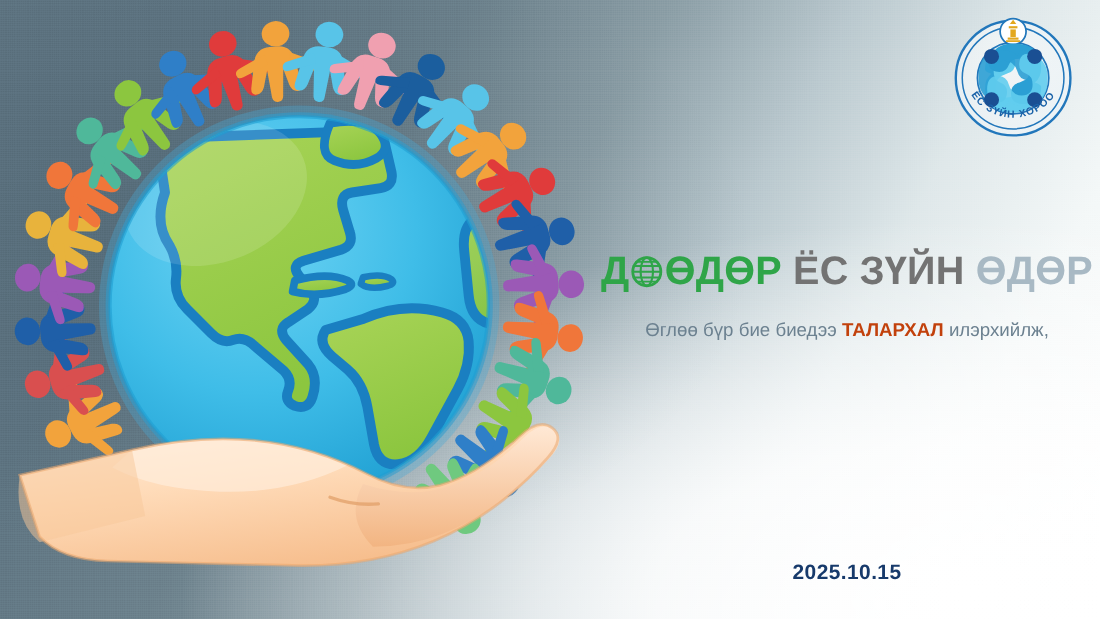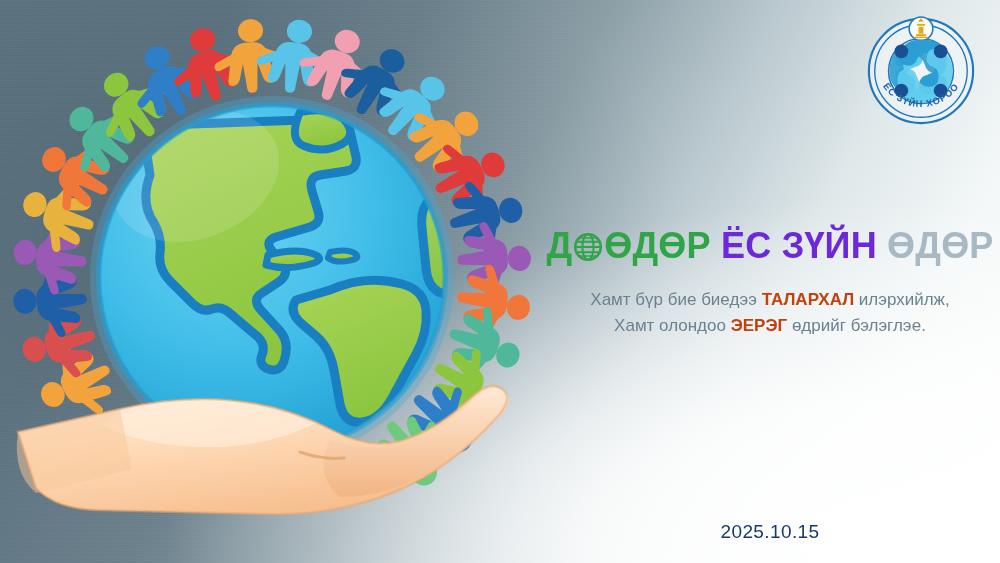--- a/index.html
+++ b/index.html
@@ -73,21 +73,21 @@
     top: 228px;
     width: 450px;
     text-align: center;
     white-space: nowrap;
     font-size: 36px;
     font-weight: bold;
     letter-spacing: .2px;
     line-height: 1;
   }
   #headline .w-green  { color: #2fa548; }
-  #headline .w-navy   { color: #6d28d9; }
+  #headline .w-navy   { color: #737373; }
   #headline .w-gray   { color: #a8b9c4; }
   #headline .globe-o {
     display: inline-block;
     vertical-align: -4px;
     width: 30px; height: 30px;
     margin: 0 1px;
   }
 
   #subtitle {
     position: absolute;
@@ -98,25 +98,25 @@
     font-size: 17px;
     line-height: 1.55;
     color: #6c8190;
     white-space: nowrap;
   }
   #subtitle .hl { color: #c2410c; font-weight: bold; }
 
   #date {
     position: absolute;
     left: 545px;
-    top: 521px;
+    top: 510px;
     width: 450px;
     text-align: center;
     font-size: 19px;
-    font-weight: normal;
+    font-weight: bold;
     color: #173a6b;
     letter-spacing: .4px;
   }
 </style>
 </head>
 <body>
 
 <div id="poster">
 
   <div class="bg-base"></div>
@@ -365,19 +365,18 @@
   </svg>
 
   <div id="headline"><span class="w-green">Д</span><svg class="globe-o" viewBox="0 0 40 40">
       <circle cx="20" cy="20" r="17" fill="none" stroke="#2fa548" stroke-width="3.4"></circle>
       <ellipse cx="20" cy="20" rx="7.5" ry="17" fill="none" stroke="#2fa548" stroke-width="2.6"></ellipse>
       <path d="M4 13 H36 M3 20 H37 M4 27 H36" stroke="#2fa548" stroke-width="2.4" stroke-linecap="round"></path>
       <path d="M7 8 H33 M7 32 H33" stroke="#2fa548" stroke-width="2" stroke-linecap="round"></path>
     </svg><span class="w-green">ӨДӨР</span><span>&nbsp;</span><span class="w-navy">ЁС ЗҮЙН</span><span>&nbsp;</span><span class="w-gray">ӨДӨР</span></div>
 
   <div id="subtitle">
-    <div><span>Хамт бүр бие биедээ </span><span class="hl">ТАЛАРХАЛ</span><span> илэрхийлж,</span></div>
-    <div><span>Хамт олондоо </span><span class="hl">ЭЕРЭГ</span><span> өдрийг бэлэглэе.</span></div>
+    <div><span>Өглөө бүр бие биедээ </span><span class="hl">ТАЛАРХАЛ</span><span> илэрхийлж,</span></div>
   </div>
 
   <div id="date">2025.10.15</div>
 
 </div>
 
 </body></html>

